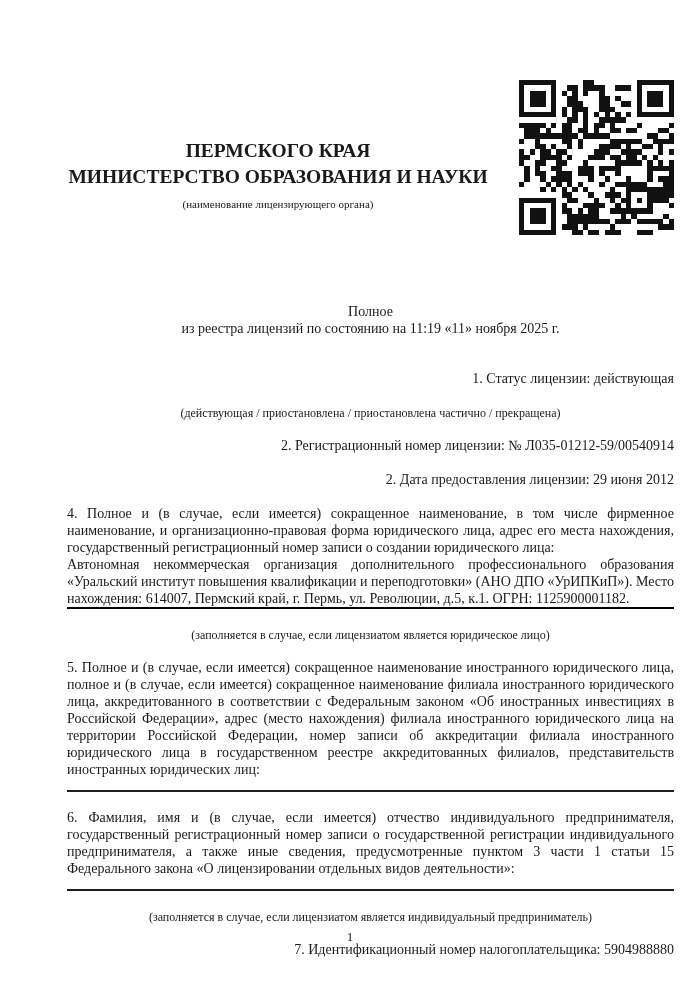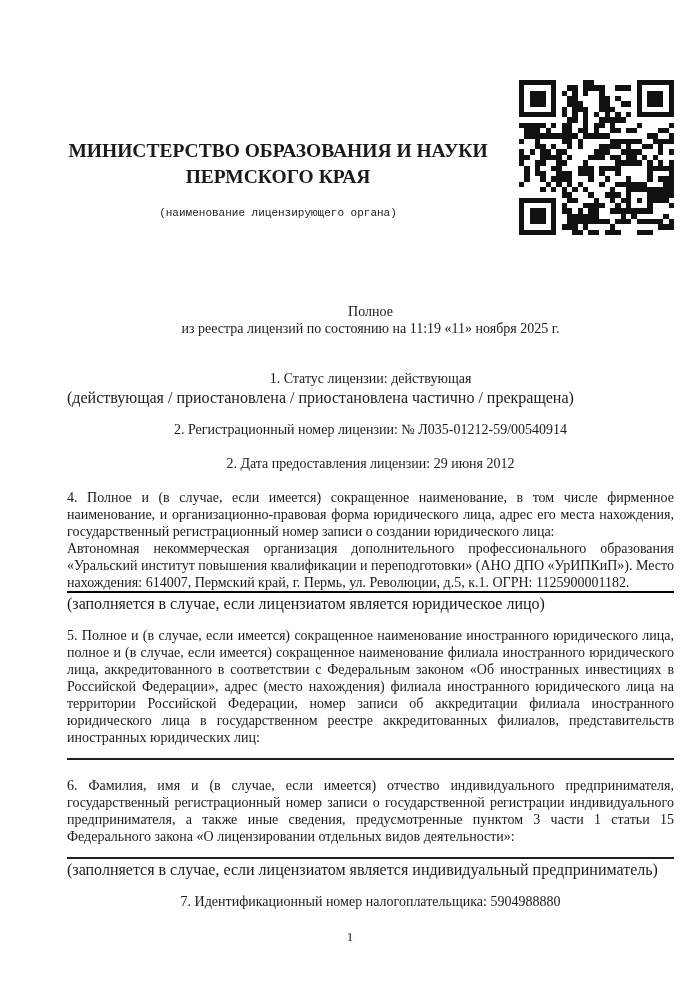--- a/index.html
+++ b/index.html
@@ -11,45 +11,45 @@
     background:#ffffff;
     color:#1a1a1a;
     font-family:"Liberation Serif","DejaVu Serif",serif;
     font-size:14px; line-height:17px;
     padding:80px 26px 0 67px;
     overflow:hidden;
   }
   .header-row { display:flex; align-items:flex-start; }
   .org-block { flex:1 1 auto; text-align:center; margin-top:58px; padding-right:30px; }
   .org-name { font-size:19.5px; font-weight:bold; line-height:26px; }
-  .org-note { font-size:11px; line-height:13px; margin-top:17px;font-family:Liberation Mono, monospace; }
+  .org-note { font-size:11px; line-height:13px; margin-top:8px; }
   .qr-box { flex:0 0 155px; width:155px; height:155px; }
   .qr-box svg { width:155px; height:155px; display:block; shape-rendering:crispEdges; }
 
   .title-block { text-align:center; margin-top:68px; }
   .title-block div { line-height:17px; }
 
   .item { margin-top:17px; }
   .item-first { margin-top:33px; }
-  .line { text-align:center; }
+  .line { text-align:right; }
   .para { text-align:justify;font-family:Liberation Serif, serif; }
   .value-para { text-align:justify; border-bottom:2px solid #000000; }
   .fill-rule { margin-top:12px; border-bottom:2px solid #1f1f1f; height:0; }
-  .sub-note { text-align:left; font-size:16px; line-height:13px; margin-top:4px; }
+  .sub-note { text-align:center; font-size:12px; line-height:13px; margin-top:20px; }
   .page-num { position:absolute; left:0; right:0; bottom:44px; text-align:center; font-size:13px; }
 </style>
 </head>
 <body>
 
 <div class="page">
 
   <div class="header-row">
     <div class="org-block">
+      <div class="org-name">ПЕРМСКОГО КРАЯ</div>
       <div class="org-name">МИНИСТЕРСТВО ОБРАЗОВАНИЯ И НАУКИ</div>
-      <div class="org-name">ПЕРМСКОГО КРАЯ</div>
       <div class="org-note">(наименование лицензирующего органа)</div>
     </div>
     <div class="qr-box">
       <svg id="qr-svg" viewBox="0 0 29 29" xmlns="http://www.w3.org/2000/svg">
           <rect x="0" y="0" width="29" height="29" fill="#ffffff"></rect>
           <rect x="0" y="0" width="1" height="1" fill="#111111"></rect>
           <rect x="1" y="0" width="1" height="1" fill="#111111"></rect>
           <rect x="2" y="0" width="1" height="1" fill="#111111"></rect>
           <rect x="3" y="0" width="1" height="1" fill="#111111"></rect>
           <rect x="4" y="0" width="1" height="1" fill="#111111"></rect>

